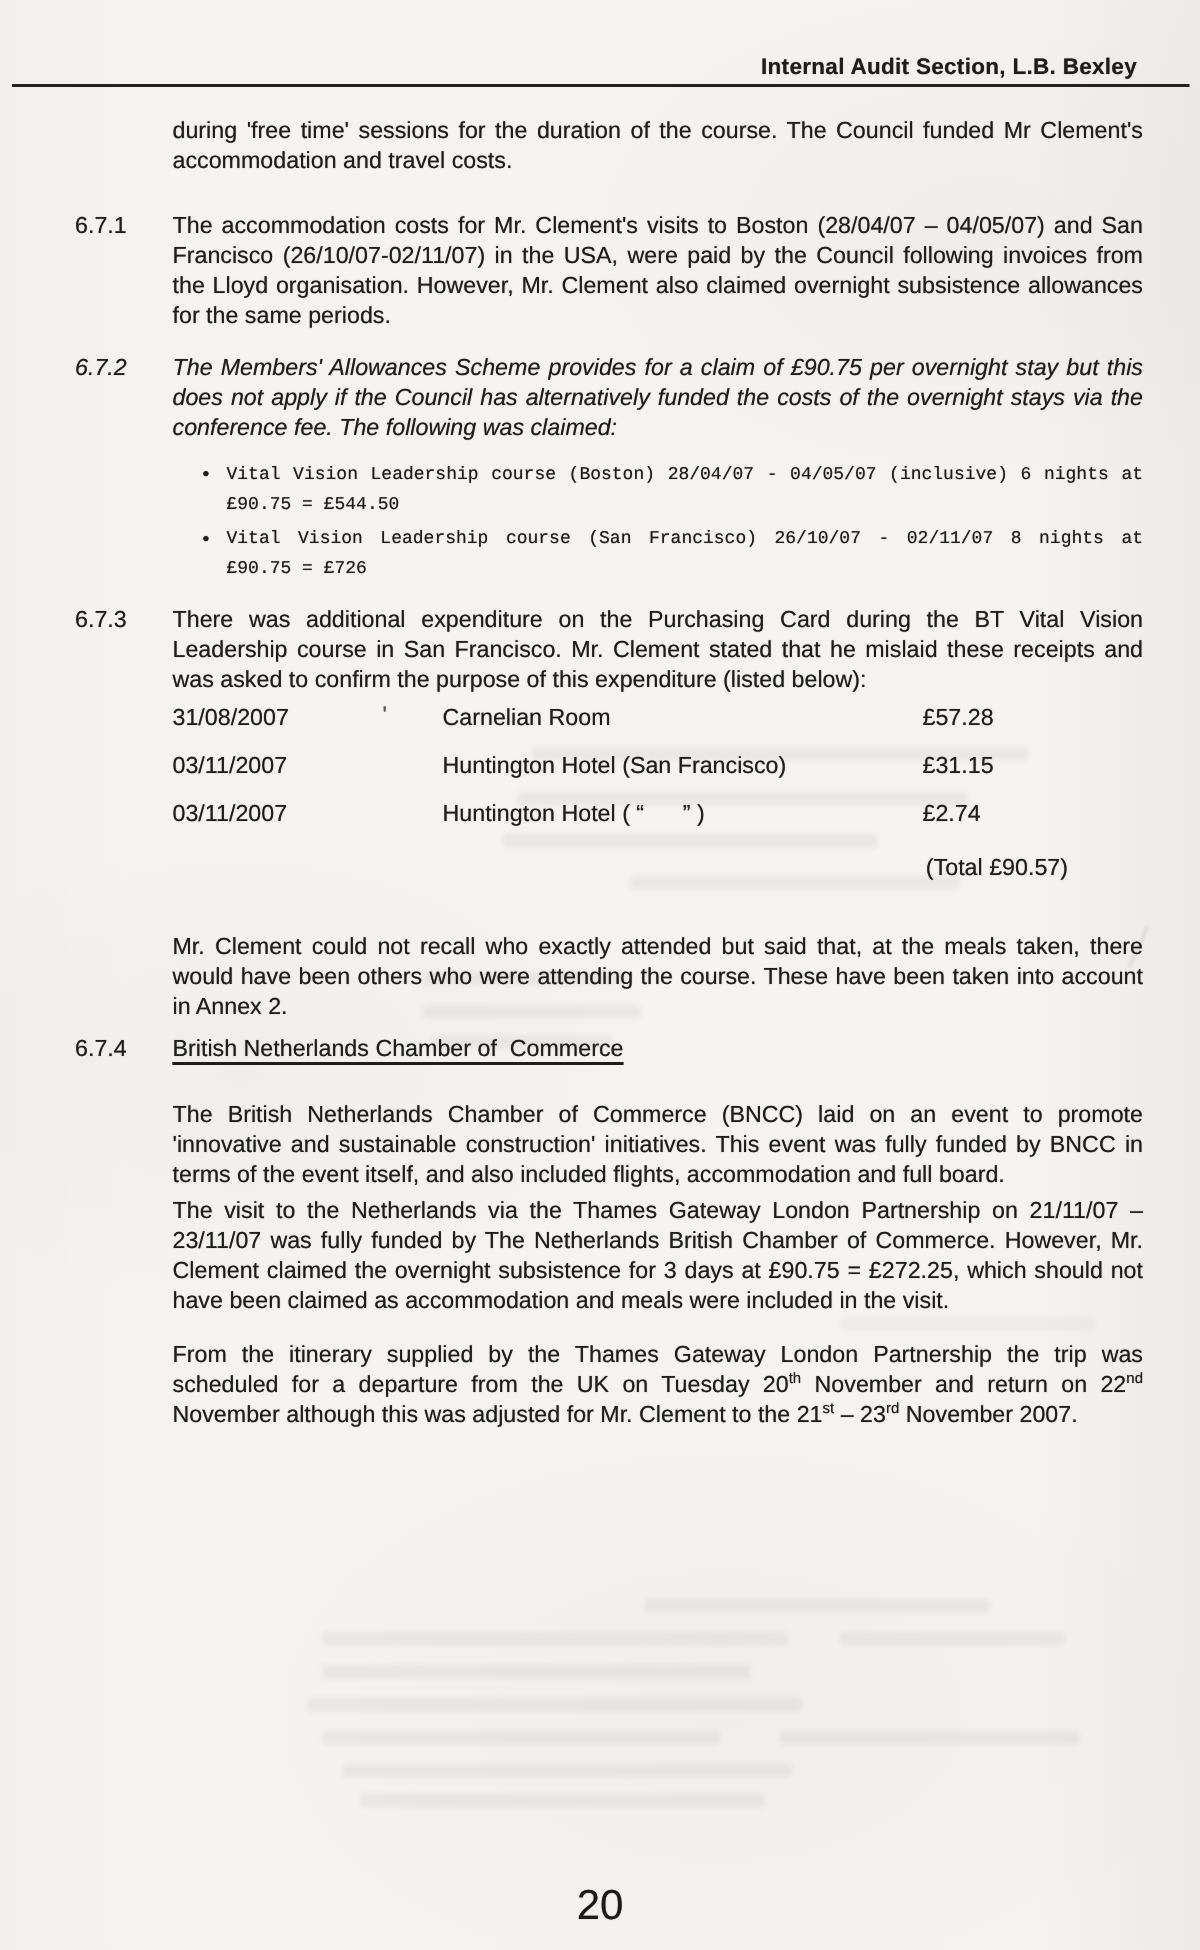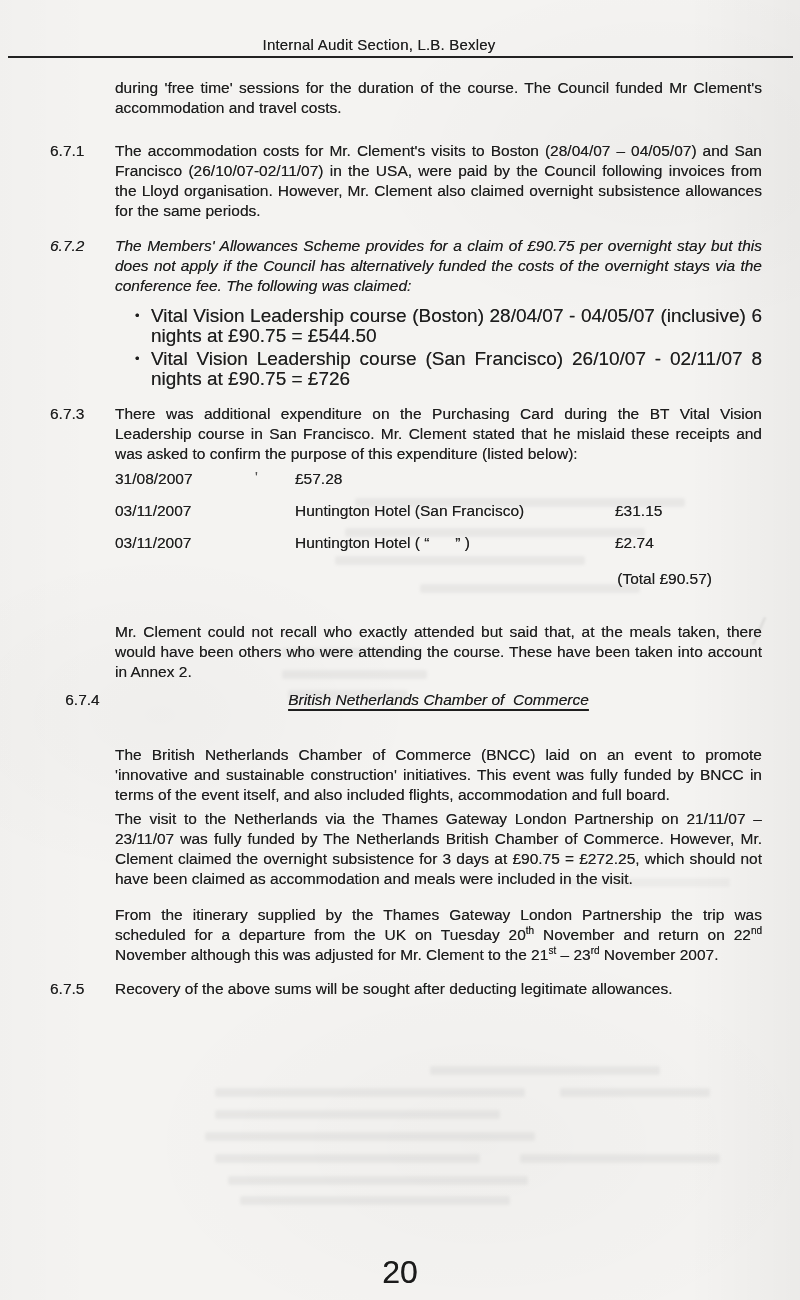--- a/index.html
+++ b/index.html
@@ -18,23 +18,24 @@
     font-family: "Liberation Sans", "DejaVu Sans", sans-serif;
     color: #1d1d1d;
     overflow: hidden;
     text-shadow: 0 0 0.6px rgba(25,25,25,0.65);
   }
 
   
   .header-title {
     padding-top: 36px;
     padding-right: 42px;
-    text-align: center;
+    text-align: right;
     font-size: 15px;
     letter-spacing: 0.2px;
+    font-weight: bold;
   }
   .header-rule {
     margin: 3px 7px 0 8px;
     border-top: 2.5px solid #222;
   }
 
   
   main { margin: 20px 38px 0 50px; position: relative; z-index: 2; }
   .row { display: grid; grid-template-columns: 65px 1fr; }
   .num { font-size: 15.5px; line-height: 20px; }
@@ -44,30 +45,30 @@
     line-height: 20px;
     text-align: justify;
   }
 
   .sec-intro   { margin-bottom: 23px; }
   .sec-671     { margin-bottom: 15px; }
   .sec-672txt  { margin-bottom: 10px; font-style: italic; }
   .sec-bullets { margin-bottom: 12px; }
   .sec-673txt  { margin-bottom: 5px; }
   .sec-note    { margin-bottom: 8px; }
-  .sec-head    { margin-bottom: 35px; text-align: center; }
+  .sec-head    { margin-bottom: 24px; }
   .sec-p1      { margin-bottom: 4px; }
   .sec-p2      { margin-bottom: 16px; }
   .sec-p3      { margin-bottom: 14px; }
 
   
   ul.bullets { list-style: none; margin: 0 0 0 20px; padding: 0; }
   ul.bullets li { display: grid; grid-template-columns: 16px 1fr; margin-bottom: 3px; }
   .b-glyph { font-size: 13px; line-height: 20px; }
-  .b-text { font-size: 19px; line-height: 20px; text-align: justify; }
+  .b-text { font-size: 12px; line-height: 20px; text-align: justify; font-family: Liberation Mono, monospace; }
 
   
   .exp-row {
     position: relative;
     display: grid;
     grid-template-columns: 180px 320px 1fr;
     font-size: 15.5px;
     line-height: 20px;
     margin-bottom: 12px;
   }
@@ -86,31 +87,30 @@
     margin-bottom: 33px;
   }
 
   
   .heading {
     font-size: 15.5px;
     line-height: 20px;
     text-decoration: underline;
     text-decoration-thickness: 1.5px;
     text-underline-offset: 4px;
-    font-style: italic;
   }
   sup.ord { font-size: 10px; line-height: 0; }
 
   
   .page-number {
     position: absolute;
     left: 0; right: 0;
     top: 1254px;
     text-align: center;
-    font-size: 32px;
+    font-size: 28px;
     color: #1b1b1b;
     z-index: 2;
   }
 
   
   .bleed {
     position: absolute;
     height: 9px;
     background: #8d8d8d;
     opacity: 0.11;
@@ -175,20 +175,21 @@
     <div class="row sec-673txt">
       <div class="num">6.7.3</div>
       <p class="para">There was additional expenditure on the Purchasing Card during the BT Vital Vision Leadership course in San Francisco.  Mr. Clement stated that he mislaid these receipts and was asked to confirm the purpose of this expenditure (listed below):</p>
     </div>
 
     <div class="row">
       <div class="num"></div>
       <div>
         <div class="exp-row">
           <span class="exp-date">31/08/2007</span>
+          <span class="exp-desc">Carnelian Room</span>
           <span class="exp-amount">£57.28</span>
           <span class="exp-mark">'</span>
         </div>
         <div class="exp-row">
           <span class="exp-date">03/11/2007</span>
           <span class="exp-desc">Huntington Hotel (San Francisco)</span>
           <span class="exp-amount">£31.15</span>
         </div>
         <div class="exp-row">
           <span class="exp-date">03/11/2007</span>
@@ -217,24 +218,20 @@
     <div class="row sec-p2">
       <div class="num"></div>
       <p class="para">The visit to the Netherlands via the Thames Gateway London Partnership on 21/11/07 – 23/11/07 was fully funded by The Netherlands British Chamber of Commerce. However, Mr. Clement claimed the overnight subsistence for 3 days at £90.75 = £272.25, which should not have been claimed as accommodation and meals were included in the visit.</p>
     </div>
 
     <div class="row sec-p3">
       <div class="num"></div>
       <p class="para"><span>From the itinerary supplied by the Thames Gateway London Partnership the trip was scheduled for a departure from the UK on Tuesday 20</span><sup class="ord">th</sup><span> November and return on 22</span><sup class="ord">nd</sup><span> November although this was adjusted for Mr. Clement to the 21</span><sup class="ord">st</sup><span> – 23</span><sup class="ord">rd</sup><span> November 2007.</span></p>
     </div>
 
-    <div class="row">
-      <div class="num">6.7.5</div>
-      <p class="para">Recovery of the above sums will be sought after deducting legitimate allowances.</p>
-    </div>
 
   </main>
 
   <div>
     <div class="bleed" style="left:355px; top:498px; width:330px;"></div>
     <div class="bleed" style="left:345px; top:528px; width:300px;"></div>
     <div class="bleed" style="left:335px; top:556px; width:250px;"></div>
     <div class="bleed" style="left:420px; top:584px; width:220px;"></div>
     <div class="bleed" style="left:282px; top:648px; width:135px;"></div>
     <div class="bleed" style="left:282px; top:670px; width:145px;"></div>

